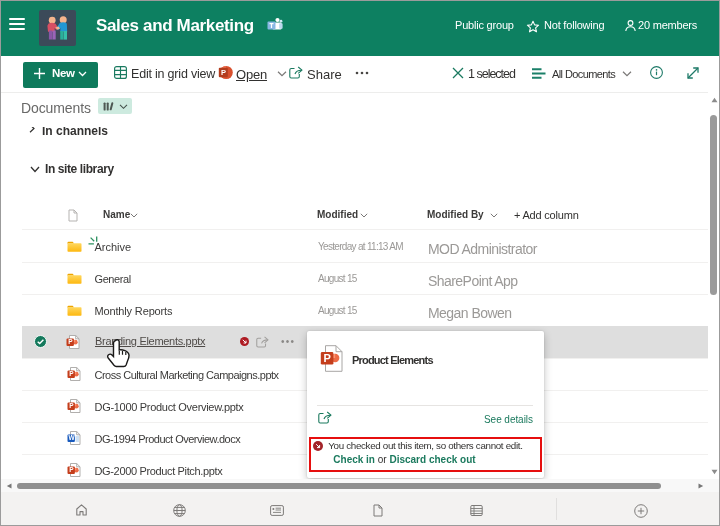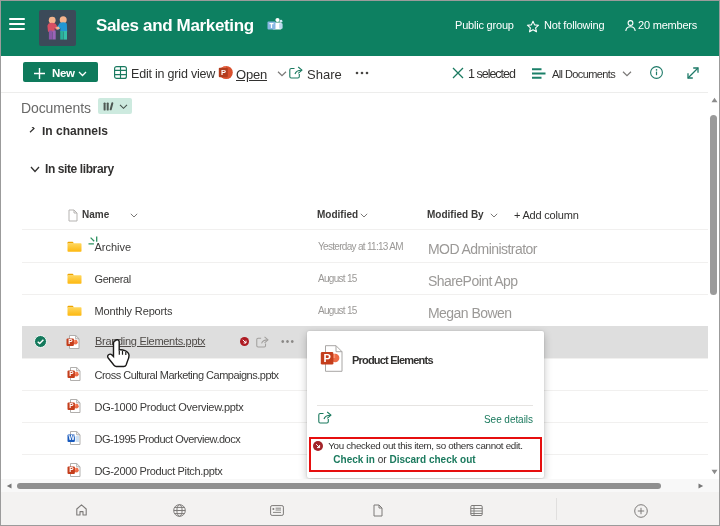--- a/index.html
+++ b/index.html
@@ -7,21 +7,21 @@
   body { font-family:"Liberation Sans", sans-serif; position:relative; background:#fff; }
   .abs { position:absolute; }
   .frame { position:absolute; left:0; top:0; width:720px; height:526px; border:1px solid #9b9b9b; z-index:50; pointer-events:none; }
   .hdr { position:absolute; left:0; top:0; width:720px; height:56px; background:#0d8061; }
   .ham div { position:absolute; left:9px; width:16px; height:2px; background:#fff; border-radius:1px; }
   .logo { position:absolute; left:39px; top:10px; width:37px; height:36px; background:#3c4a59; border-radius:2px; }
   .title { position:absolute; left:96px; top:16px; font-size:17px; font-weight:bold; color:#fff; letter-spacing:-0.35px; white-space:nowrap; }
   .hdrR { position:absolute; top:19px; font-size:11px; letter-spacing:-0.2px; color:#fff; white-space:nowrap; }
   .tbar { position:absolute; left:1px; top:56px; width:707px; height:36px; background:#fff; }
   .titem { position:absolute; top:0; height:36px; display:flex; align-items:center; font-size:12.5px; letter-spacing:-0.2px; color:#323130; white-space:nowrap; }
-  .newbtn { position:absolute; left:22px; top:6px; width:75px; height:20px; background:#0e7a5c; border-radius:2px; }
+  .newbtn { position:absolute; left:22px; top:6px; width:75px; height:26px; background:#0e7a5c; border-radius:2px; }
   .doch { position:absolute; left:21px; top:100px; font-size:14px; letter-spacing:-0.1px; color:#696968; }
   .pill { position:absolute; left:98px; top:98px; width:34px; height:16px; background:#cdeadf; border-radius:2px; }
   .sec { font-size:12px; font-weight:bold; color:#323130; white-space:nowrap; }
   .colh { position:absolute; font-size:10px; font-weight:bold; color:#3b3a39; top:209px; white-space:nowrap; }
   .rowline { position:absolute; left:22px; width:686px; height:1px; background:#f1f0ef; }
   .row { position:absolute; left:1px; width:707px; height:32px; }
   .fname { position:absolute; left:93.5px; font-size:11px; letter-spacing:-0.6px; color:#3b3a39; white-space:nowrap; }
   .fmod { position:absolute; left:317px; font-size:10px; letter-spacing:-0.7px; color:#9b9997; white-space:nowrap; }
   .fby  { position:absolute; left:427px; font-size:14px; letter-spacing:-0.55px; color:#9b9997; white-space:nowrap; }
   .callout { position:absolute; left:307px; top:331px; width:237px; height:147px; background:#fff; border-radius:2px; box-shadow:0 3px 9px rgba(0,0,0,0.24), 0 0 2px rgba(0,0,0,0.14); z-index:10; }
@@ -157,21 +157,21 @@
 </div>
 <svg class="abs" style="left:30px; top:166px;" width="10" height="7" viewBox="0 0 10 7">
     <path d="M1 1 L5 5.5 L9 1" stroke="#323130" stroke-width="1.3" fill="none"></path>
   </svg>
 <div class="sec abs" style="left:45px; top:162px; letter-spacing:-0.4px;">In site library</div>
 
 <svg class="abs" style="left:68px; top:209px;" width="10" height="13" viewBox="0 0 10 13">
   <path d="M1 1 h5 l3 3 v8 h-8 z" fill="none" stroke="#b5b3b1" stroke-width="1"></path>
   <path d="M6 1 v3 h3" fill="none" stroke="#b5b3b1" stroke-width="1"></path>
 </svg>
-<div class="colh" style="left:82px;">Name</div>
+<div class="colh" style="left:103px;">Name</div>
 <svg class="abs" style="left:130px; top:213px;" width="8" height="5" viewBox="0 0 8 5">
     <path d="M0.8 0.8 L4 4 L7.2 0.8" stroke="#7a7877" stroke-width="1" fill="none"></path>
   </svg>
 <div class="colh" style="left:317px;">Modified</div>
 <svg class="abs" style="left:360px; top:213px;" width="8" height="5" viewBox="0 0 8 5">
     <path d="M0.8 0.8 L4 4 L7.2 0.8" stroke="#7a7877" stroke-width="1" fill="none"></path>
   </svg>
 <div class="colh" style="left:427px;">Modified By</div>
 <svg class="abs" style="left:490px; top:213px;" width="8" height="5" viewBox="0 0 8 5">
     <path d="M0.8 0.8 L4 4 L7.2 0.8" stroke="#7a7877" stroke-width="1" fill="none"></path>
@@ -275,21 +275,21 @@
 </div>
 <div class="rowline" style="top:422px;"></div>
 <div class="row" style="top:422px;">
   <svg class="abs" style="left:66px; top:9px;" width="14" height="14" viewBox="0 0 14 14">
     <path d="M3.5 0.5 h6.2 l3.3 3.3 v9.7 h-9.5 z" fill="#fff" stroke="#a8a6a4" stroke-width="0.9"></path>
     <path d="M9.7 0.5 v3.3 h3.3" fill="none" stroke="#a8a6a4" stroke-width="0.9"></path>
     <path d="M8.6 6 h3.4 M8.6 8 h3.4 M8.6 10 h3.4" stroke="#9ec4ea" stroke-width="1"></path>
     <rect x="0.5" y="3.6" width="7.4" height="7.4" rx="1" fill="#185abd"></rect>
     <text x="1.4" y="9.2" font-family="Liberation Sans" font-size="6.5" font-weight="bold" fill="#fff">W</text>
   </svg>
-  <div class="fname" style="top:11px; letter-spacing:-0.5px;">DG-1995 Product Overview.docx</div>
+  <div class="fname" style="top:11px; letter-spacing:-0.5px;">DG-1994 Product Overview.docx</div>
 </div>
 <div class="rowline" style="top:454px;"></div>
 <div class="row" style="top:454px;">
   <svg class="abs" style="left:66px; top:9px;" width="14" height="14" viewBox="0 0 14 14">
     <path d="M3.5 0.5 h6.2 l3.3 3.3 v9.7 h-9.5 z" fill="#fff" stroke="#a8a6a4" stroke-width="0.9"></path>
     <path d="M9.7 0.5 v3.3 h3.3" fill="none" stroke="#a8a6a4" stroke-width="0.9"></path>
     <circle cx="9.3" cy="7.2" r="2.4" fill="#ed6c47"></circle>
     <path d="M9.3 7.2 V4.8 A2.4 2.4 0 0 0 6.9 7.2 z" fill="#ff8f6b"></path>
     <rect x="0.5" y="3.6" width="7.4" height="7.4" rx="1" fill="#c43e1c"></rect>
     <text x="2.2" y="9.2" font-family="Liberation Sans" font-size="6.5" font-weight="bold" fill="#fff">P</text>

